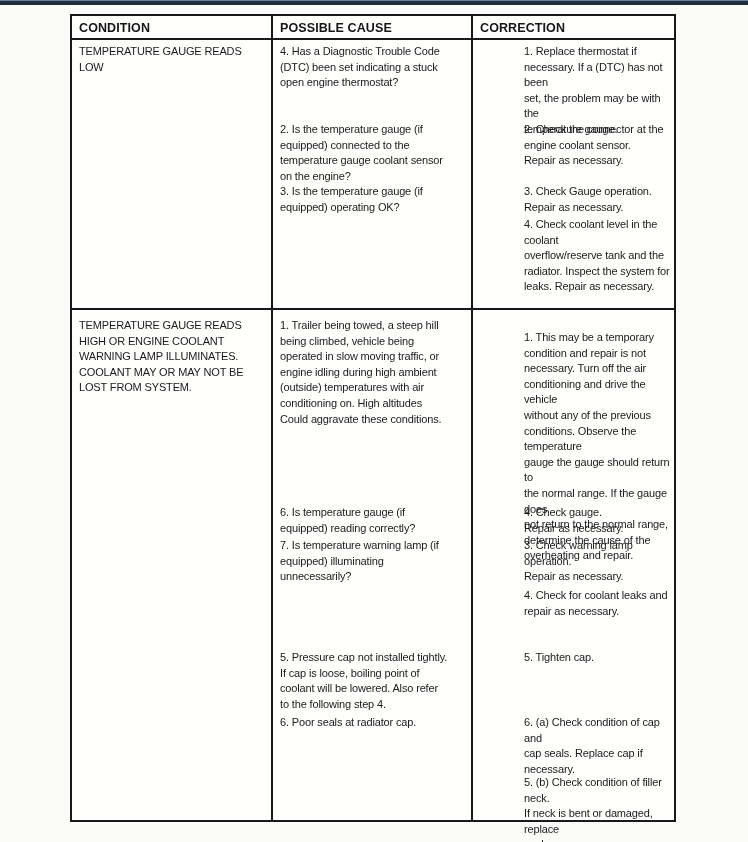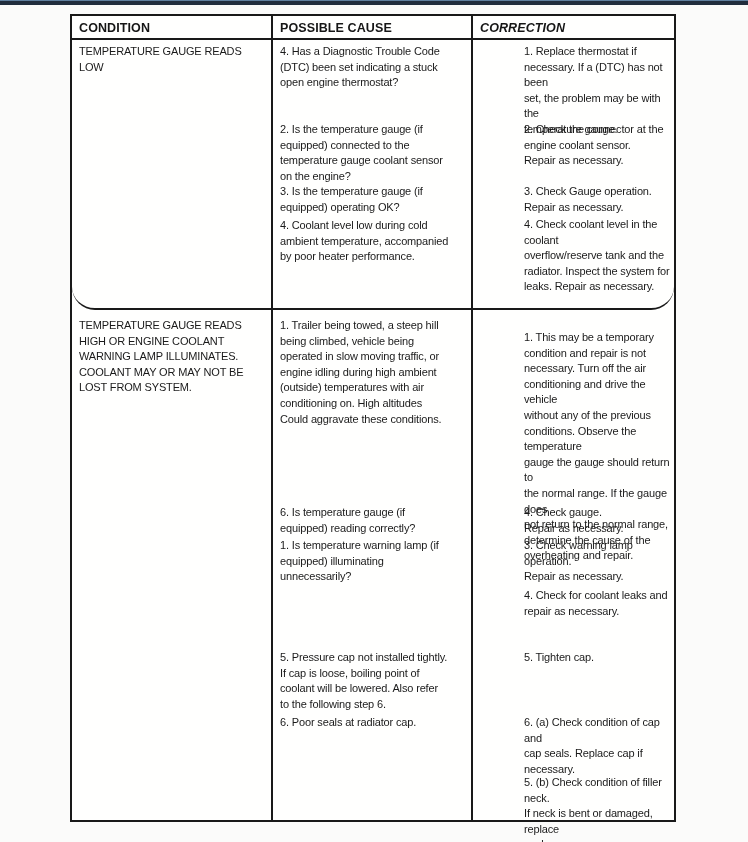--- a/index.html
+++ b/index.html
@@ -20,25 +20,24 @@
   }
   .thead {
     display:grid; grid-template-columns:201px 200px 201px;
     height:24px; border-bottom:2px solid #191919;
   }
   .th {
     border-right:2px solid #191919;
     font-weight:bold; font-size:12.5px; line-height:13px;
     padding:6px 0 0 7px; letter-spacing:0.1px;
   }
-  .th.last { border-right:none;font-style:italic; }
+  .th.last { border-right:none; }
   .trow {
     display:grid; grid-template-columns:201px 200px 201px;
     border-bottom:2px solid #191919;
-    border-radius:23px;
   }
   .trow.r1 { height:270px; }
   .trow.r2 { height:510px; border-bottom:none; }
   .td { position:relative; border-right:2px solid #191919; }
   .td.last { border-right:none;margin-left:44px; }
   .item {
     position:absolute; left:7px; right:3px;
     font-size:11px; line-height:15.6px; letter-spacing:-0.15px;
     white-space:pre-line; color:#1a1a1a;
   }
@@ -65,23 +64,20 @@
       <div class="td">
         <div class="item" style="top:4px">4. Has a Diagnostic Trouble Code
 (DTC) been set indicating a stuck
 open engine thermostat?</div>
         <div class="item" style="top:82px">2. Is the temperature gauge (if
 equipped) connected to the
 temperature gauge coolant sensor
 on the engine?</div>
         <div class="item" style="top:144px">3. Is the temperature gauge (if
 equipped) operating OK?</div>
-        <div class="item" style="top:178px">4. Coolant level low during cold
-ambient temperature, accompanied
-by poor heater performance.</div>
       </div>
       <div class="td last">
         <div class="item" style="top:4px">1.  Replace thermostat if
 necessary. If a (DTC) has not been
 set, the problem may be with the
 temperature gauge.</div>
         <div class="item" style="top:82px">2. Check the connector at the
 engine coolant sensor.
 Repair as necessary.</div>
         <div class="item" style="top:144px">3. Check Gauge operation.
@@ -104,27 +100,27 @@
       <div class="td">
         <div class="item" style="top:8px">1. Trailer being towed, a steep hill
 being climbed, vehicle being
 operated in slow moving traffic, or
 engine idling during high ambient
 (outside) temperatures with air
 conditioning on. High altitudes
 Could aggravate these conditions.</div>
         <div class="item" style="top:195px">6. Is temperature gauge (if
 equipped) reading correctly?</div>
-        <div class="item" style="top:228px">1. Is temperature warning lamp (if
+        <div class="item" style="top:228px">7. Is temperature warning lamp (if
 equipped) illuminating
 unnecessarily?</div>
         <div class="item" style="top:340px">5. Pressure cap not installed tightly.
 If cap is loose, boiling point of
 coolant will be lowered. Also refer
-to the following step 6.</div>
+to the following step 4.</div>
         <div class="item" style="top:405px">6. Poor seals at radiator cap.</div>
       </div>
       <div class="td last">
         <div class="item" style="top:20px">1. This may be a temporary
 condition and repair is not
 necessary. Turn off the air
 conditioning and drive the vehicle
 without any of the previous
 conditions. Observe the temperature
 gauge the gauge should return to

